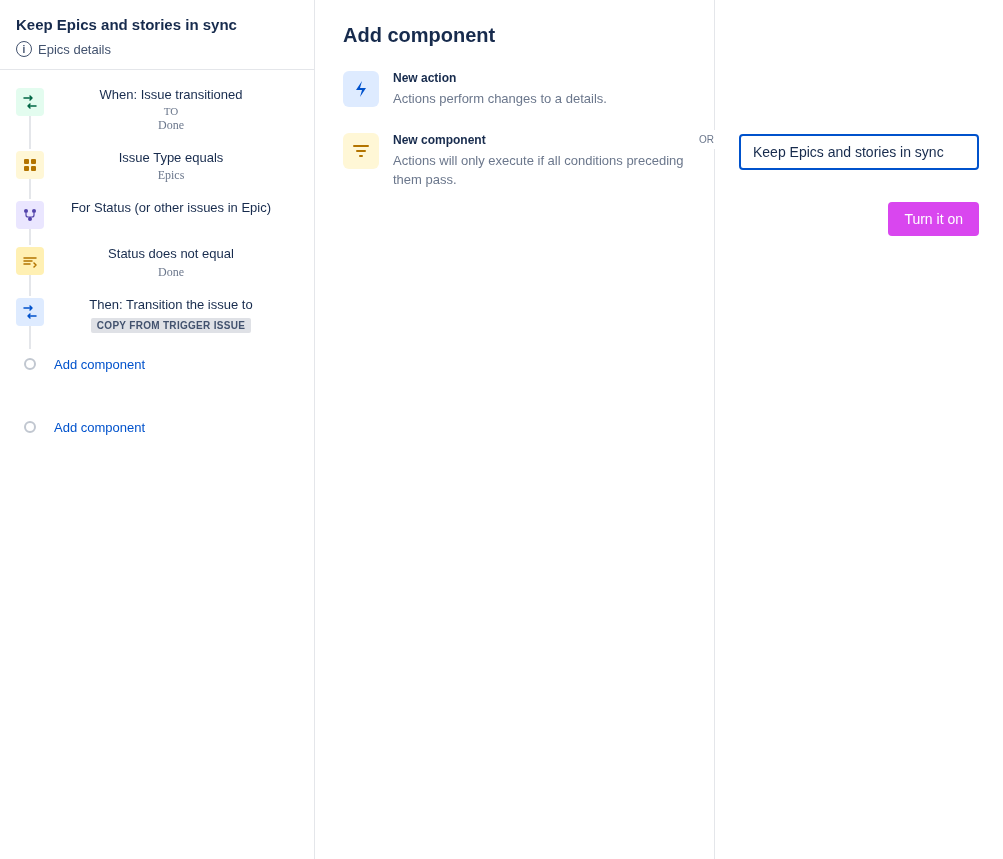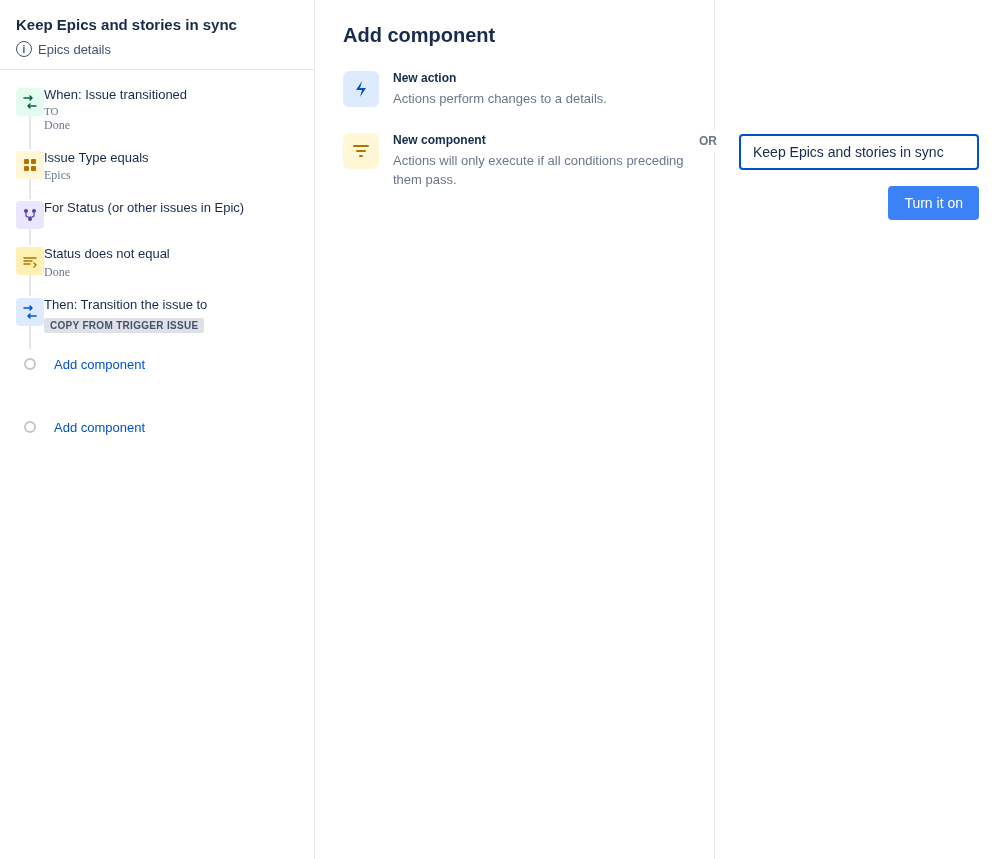--- a/index.html
+++ b/index.html
@@ -117,20 +117,21 @@
     .flow-row-left {
       display: flex;
       flex-direction: column;
       align-items: center;
       width: 28px;
       flex-shrink: 0;
     }
     .flow-row-content {
       flex: 1;
       padding-bottom: 16px;
+      text-align: center;
     }
 
     .add-component-row {
       display: flex;
       align-items: center;
       gap: 10px;
       color: #0052cc;
       font-size: 13px;
       cursor: pointer;
       padding: 8px 0;
@@ -200,30 +201,30 @@
     .rule-name-input {
       border: 2px solid #0052cc;
       border-radius: 4px;
       padding: 8px 12px;
       font-size: 14px;
       color: #172b4d;
       width: 240px;
       outline: none;
     }
     .turn-on-btn {
-      background: #3b82f6;
+      background: #d946ef;
       color: #fff;
       border: none;
       border-radius: 4px;
       padding: 9px 16px;
       font-size: 14px;
       font-weight: 500;
       cursor: pointer;
       white-space: nowrap;
-      margin-top: 0;
+      margin-top: 16px;
       align-self: flex-end;
     }
   </style>
 </head>
 <body>
 
 <div class="left-panel">
   <div class="left-header">
     <div class="left-title">Keep Epics and stories in sync</div>
     <div class="rule-details">
@@ -360,21 +361,21 @@
     </div>
     <div>
       <div class="component-card-title">New component</div>
       <div class="component-card-desc">Actions will only execute if all conditions preceding them pass.</div>
     </div>
   </div>
 </div>
 
 <div style="position:relative; width:0; display:flex; align-items:flex-start;">
   <div style="position:absolute; left:-1px; top:0; bottom:0; width:1px; background:#e4e6ea;"></div>
-  <div style="position:absolute; left:-22px; top:130px; font-size:12px; font-weight:700; color:#6b778c; background:#fff; padding:4px 6px; z-index:1;">OR</div>
+  <div style="position:absolute; left:-22px; top:130px; font-size:10px; font-weight:400; color:#6b778c; background:#fff; padding:4px 6px; z-index:1;">OR</div>
 </div>
 
 <div class="right-panel">
   <div style="display:flex; flex-direction:column; align-items:flex-end; gap:16px; margin-top: 110px; width: 100%;">
     <input type="text" class="rule-name-input" value="Keep Epics and stories in sync" style="">
     <button class="turn-on-btn">Turn it on</button>
   </div>
 </div>
 
 </body></html>

